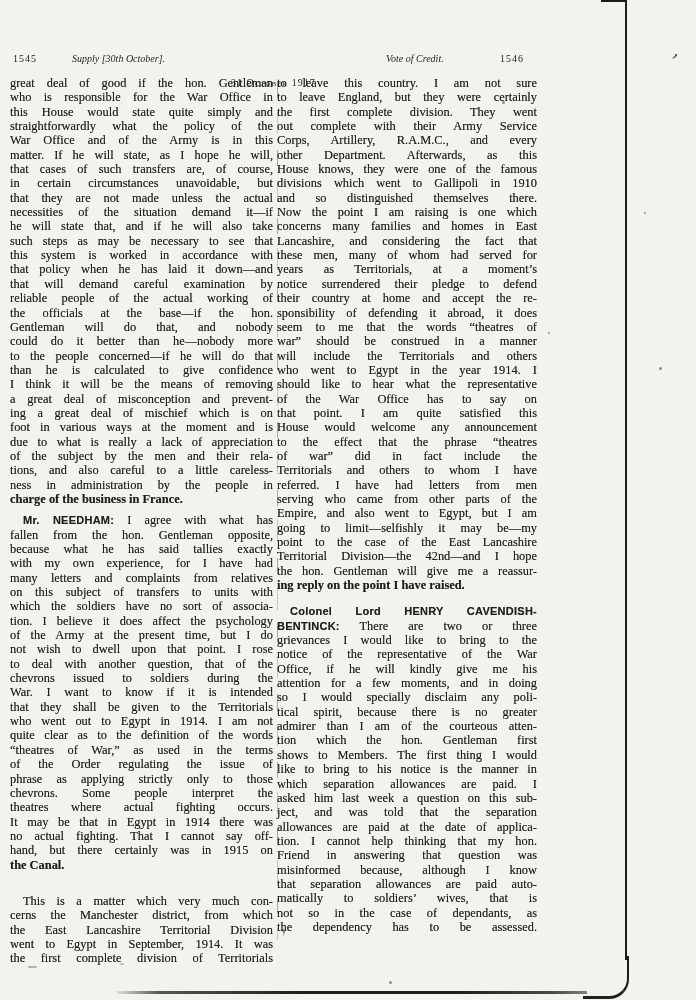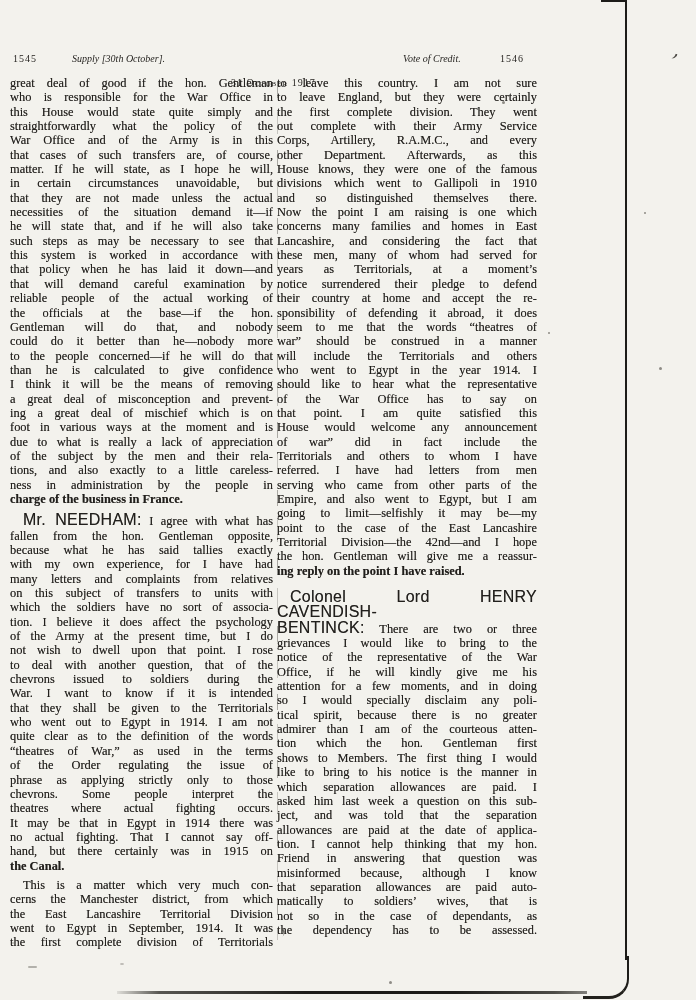--- a/index.html
+++ b/index.html
@@ -10,37 +10,37 @@
     background: radial-gradient(ellipse at 45% 35%, #f6f5f1 0%, #f3f2ed 60%, #eeedе8 100%);
     background-color: #f3f2ed;
     font-family: "Liberation Serif", serif;
     color: #211f1c;
   }
   
   .hdr span { position: absolute; top: 53px; font-size: 10px; white-space: nowrap; }
   #pg-left   { left: 13px; letter-spacing: 1px; }
   #hdr-left  { left: 72px;  font-style: italic; text-align: center; }
   #hdr-center{ left: 231px; font-variant: small-caps; letter-spacing: 1px; margin-top: 24px; }
-  #hdr-right { left: 403px; font-style: italic; }
+  #hdr-right { left: 386px; font-style: italic; }
   #pg-right  { left: 500px; letter-spacing: 1px; }
   
   .col {
     position: absolute; top: 76px;
     font-size: 12.4px; line-height: 14.35px;
     text-align: justify;
     text-shadow: 0 0 0.45px rgba(30,28,24,0.55);
   }
   #col-left  { left: 10px;  width: 263px; }
   #col-right { left: 277px; width: 260px; }
   .ln { text-align: justify; text-align-last: justify; min-height: 14.35px; }
   .ln.end { text-align-last: left; font-weight: bold; }
   .ln.ind { text-indent: 13px; }
   .spk {
     font-family: "Liberation Sans", sans-serif;
-    font-weight: normal; font-size: 16px; letter-spacing: 0.25px;
+    font-weight: bold; font-size: 11px; letter-spacing: 0.25px;
   }
   
   #col-rule {
     position: absolute; left: 277px; top: 82px;
     width: 1px; height: 858px; opacity: 0.65;
     background: repeating-linear-gradient(to bottom,
       rgba(70,68,62,0.65) 0 16px, rgba(70,68,62,0) 16px 30px,
       rgba(70,68,62,0.4) 30px 52px, rgba(70,68,62,0) 52px 68px);
   }
   
@@ -77,43 +77,43 @@
   <span id="pg-right">1546</span>
 </div>
 
 <div class="col" id="col-left">
     <div class="para">
       <div class="ln">great deal of good if the hon. Gentleman</div>
       <div class="ln">who is responsible for the War Office in</div>
       <div class="ln">this House would state quite simply and</div>
       <div class="ln">straightforwardly what the policy of the</div>
       <div class="ln">War Office and of the Army is in this</div>
+      <div class="ln">matter. If he will state, as I hope he will,</div>
       <div class="ln">that cases of such transfers are, of course,</div>
-      <div class="ln">matter. If he will state, as I hope he will,</div>
       <div class="ln">in certain circumstances unavoidable, but</div>
       <div class="ln">that they are not made unless the actual</div>
       <div class="ln">necessities of the situation demand it—if</div>
       <div class="ln">he will state that, and if he will also take</div>
       <div class="ln">such steps as may be necessary to see that</div>
       <div class="ln">this system is worked in accordance with</div>
       <div class="ln">that policy when he has laid it down—and</div>
       <div class="ln">that will demand careful examination by</div>
       <div class="ln">reliable people of the actual working of</div>
       <div class="ln">the officials at the base—if the hon.</div>
       <div class="ln">Gentleman will do that, and nobody</div>
       <div class="ln">could do it better than he—nobody more</div>
       <div class="ln">to the people concerned—if he will do that</div>
       <div class="ln">than he is calculated to give confidence</div>
       <div class="ln">I think it will be the means of removing</div>
       <div class="ln">a great deal of misconception and prevent-</div>
       <div class="ln">ing a great deal of mischief which is on</div>
       <div class="ln">foot in various ways at the moment and is</div>
       <div class="ln">due to what is really a lack of appreciation</div>
       <div class="ln">of the subject by the men and their rela-</div>
-      <div class="ln">tions, and also exactly to a little careless-</div>
+      <div class="ln">tions, and also careful to a little careless-</div>
       <div class="ln">ness in administration by the people in</div>
       <div class="ln end">charge of the business in France.</div>
     </div>
     <div class="para" style="margin-top: 7px;">
       <div class="ln ind"><b class="spk">Mr. NEEDHAM:</b> I agree with what has</div>
       <div class="ln">fallen from the hon. Gentleman opposite,</div>
       <div class="ln">because what he has said tallies exactly</div>
       <div class="ln">with my own experience, for I have had</div>
       <div class="ln">many letters and complaints from relatives</div>
       <div class="ln">on this subject of transfers to units with</div>
@@ -130,21 +130,21 @@
       <div class="ln">“theatres of War,” as used in the terms</div>
       <div class="ln">of the Order regulating the issue of</div>
       <div class="ln">phrase as applying strictly only to those</div>
       <div class="ln">chevrons. Some people interpret the</div>
       <div class="ln">theatres where actual fighting occurs.</div>
       <div class="ln">It may be that in Egypt in 1914 there was</div>
       <div class="ln">no actual fighting. That I cannot say off-</div>
       <div class="ln">hand, but there certainly was in 1915 on</div>
       <div class="ln end">the Canal.</div>
     </div>
-    <div class="para" style="margin-top: 5px;">
+    <div class="para" style="margin-top: 22px;">
       <div class="ln ind">This is a matter which very much con-</div>
       <div class="ln">cerns the Manchester district, from which</div>
       <div class="ln">the East Lancashire Territorial Division</div>
       <div class="ln">went to Egypt in September, 1914. It was</div>
       <div class="ln">the first complete division of Territorials</div>
     </div>
   </div>
 <div class="col" id="col-right">
     <div class="para">
       <div class="ln">to leave this country. I am not sure</div>
@@ -165,20 +165,21 @@
       <div class="ln">their country at home and accept the re-</div>
       <div class="ln">sponsibility of defending it abroad, it does</div>
       <div class="ln">seem to me that the words “theatres of</div>
       <div class="ln">war” should be construed in a manner</div>
       <div class="ln">will include the Territorials and others</div>
       <div class="ln">who went to Egypt in the year 1914. I</div>
       <div class="ln">should like to hear what the representative</div>
       <div class="ln">of the War Office has to say on</div>
       <div class="ln">that point. I am quite satisfied this</div>
       <div class="ln">House would welcome any announcement</div>
+      <div class="ln">to the effect that the phrase “theatres</div>
       <div class="ln">of war” did in fact include the</div>
       <div class="ln">Territorials and others to whom I have</div>
       <div class="ln">referred. I have had letters from men</div>
       <div class="ln">serving who came from other parts of the</div>
       <div class="ln">Empire, and also went to Egypt, but I am</div>
       <div class="ln">going to limit—selfishly it may be—my</div>
       <div class="ln">point to the case of the East Lancashire</div>
       <div class="ln">Territorial Division—the 42nd—and I hope</div>
       <div class="ln">the hon. Gentleman will give me a reassur-</div>
       <div class="ln end">ing reply on the point I have raised.</div>

